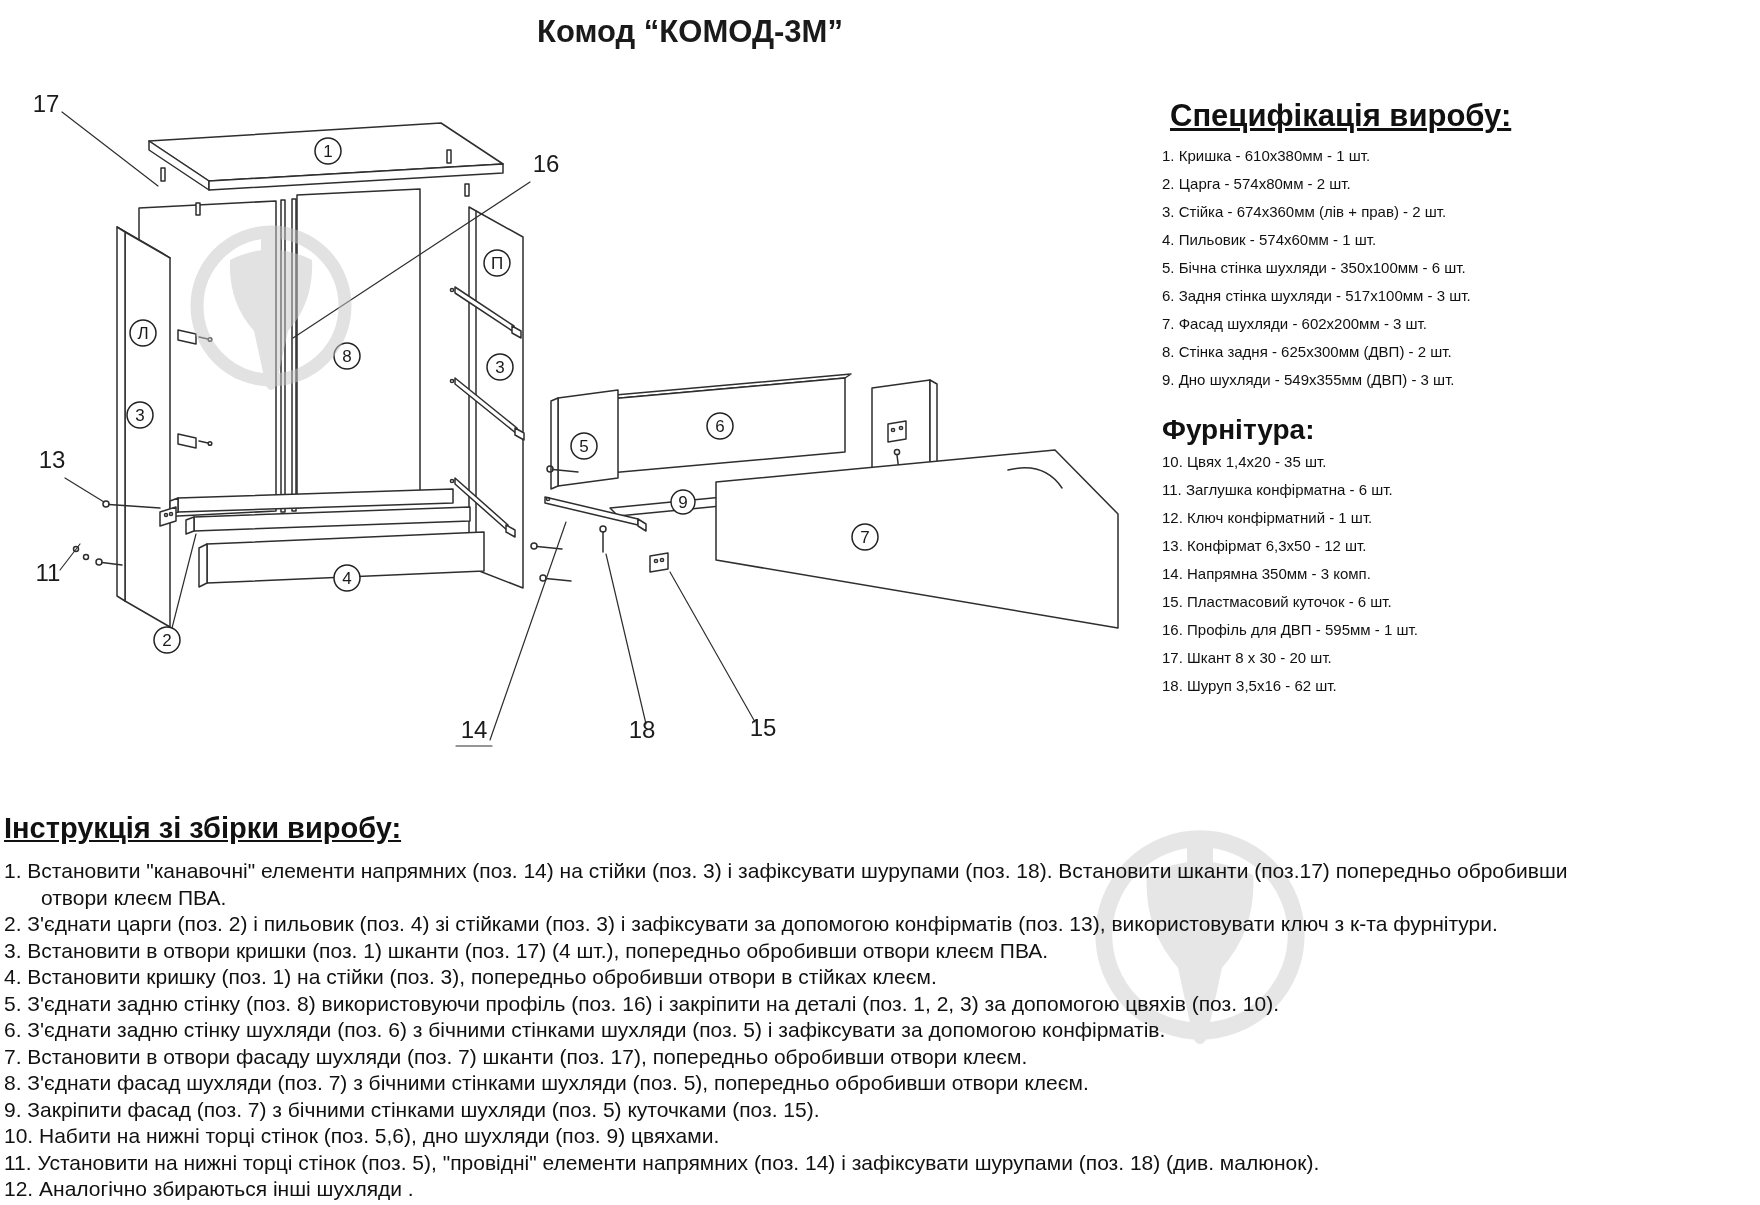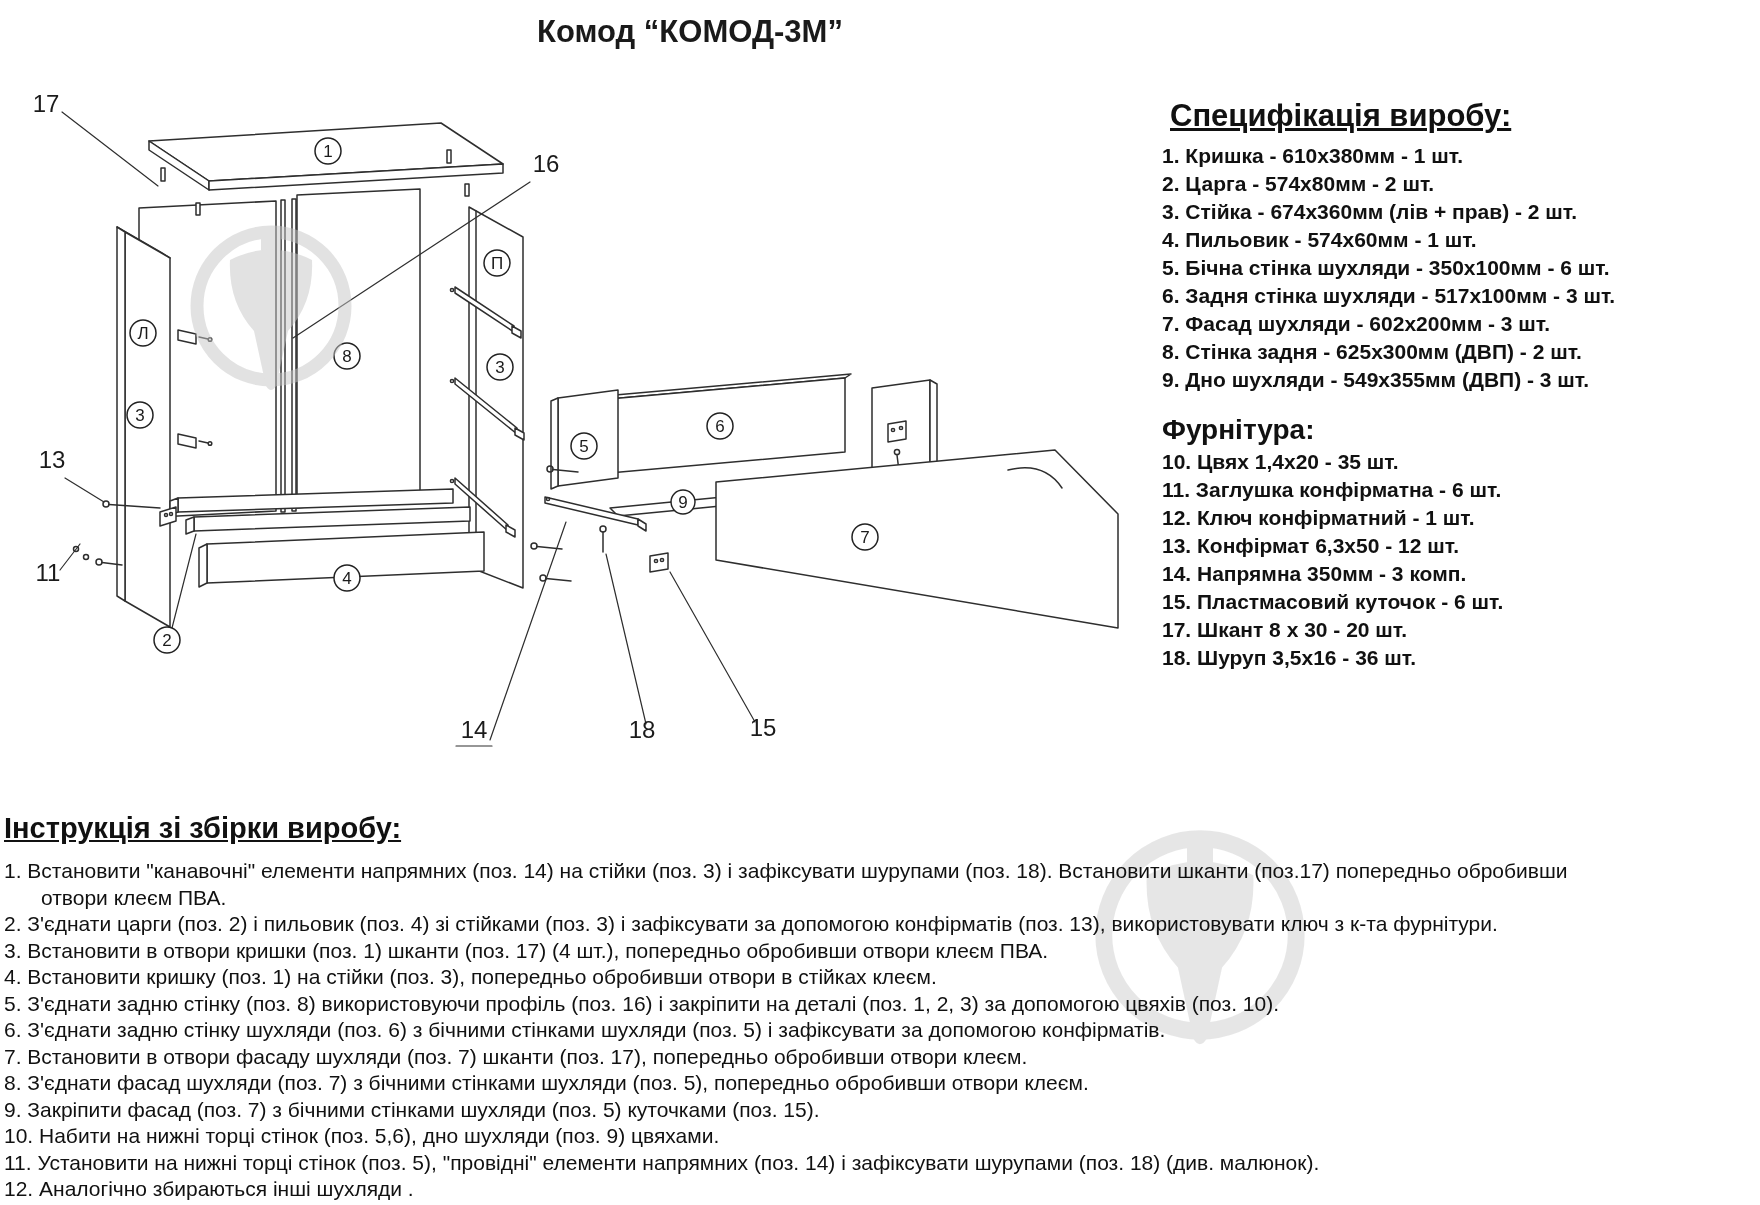--- a/index.html
+++ b/index.html
@@ -17,21 +17,21 @@
   }
   svg.diagram{position:absolute;left:0;top:0;z-index:0;}
   .text-layer{position:absolute;left:0;top:12px;width:1403px;height:1205px;z-index:1;pointer-events:none;}
   .spec{
     position:absolute;left:1162px;top:78px;width:596px;
   }
   .spec-h1{font-size:31px;font-weight:bold;text-decoration:underline;line-height:36px;margin:8px;}
   .spec-h2{font-size:27px;font-weight:bold;line-height:30px;margin:48px 0 0 0;}
   .spec-h2.hw{margin-top:20px;font-size:28px;line-height:32px;}
   .spec-list{margin-top:2px;}
-  .spec-item{font-size:21px;line-height:28px;white-space:nowrap;font-weight:bold;}
+  .spec-item{font-size:15px;line-height:28px;white-space:nowrap;}
   .instr{
     position:absolute;left:4px;top:798px;width:1580px;
   }
   .instr-h1{font-size:29px;font-weight:bold;text-decoration:underline;line-height:36px;margin:0;}
   .steps{margin-top:12px;}
   .step{font-size:21px;line-height:26.5px;padding-left:37px;text-indent:-37px;}
   svg text{font-family:"Liberation Sans", sans-serif;}
 </style>
 </head>
 <body>
@@ -269,22 +269,23 @@
       </div>
 
       <div class="spec-h2 hw">Фурнітура:</div>
       <div class="spec-list">
         <div class="spec-item">10. Цвях 1,4х20 - 35 шт.</div>
         <div class="spec-item">11. Заглушка конфірматна - 6 шт.</div>
         <div class="spec-item">12. Ключ конфірматний - 1 шт.</div>
         <div class="spec-item">13. Конфірмат 6,3х50 - 12 шт.</div>
         <div class="spec-item">14. Напрямна 350мм - 3 комп.</div>
         <div class="spec-item">15. Пластмасовий куточок - 6 шт.</div>
+        <div class="spec-item">16. Профіль для ДВП - 595мм - 1 шт.</div>
         <div class="spec-item">17. Шкант 8 х 30 - 20 шт.</div>
-        <div class="spec-item">18. Шуруп 3,5х16 - 36 шт.</div>
+        <div class="spec-item">18. Шуруп 3,5х16 - 62 шт.</div>
       </div>
     </div>
 
     <div class="instr">
       <div class="instr-h1">Інструкція зі збірки виробу:</div>
       <div class="steps">
         <div class="step">1. Встановити "канавочні" елементи напрямних (поз. 14) на стійки (поз. 3) і зафіксувати шурупами (поз. 18). Встановити шканти (поз.17) попередньо обробивши отвори клеєм ПВА.</div>
         <div class="step">2. З'єднати царги (поз. 2) і пильовик (поз. 4) зі стійками (поз. 3) і зафіксувати за допомогою конфірматів (поз. 13), використовувати ключ з к-та фурнітури.</div>
         <div class="step">3. Встановити в отвори кришки (поз. 1) шканти (поз. 17) (4 шт.), попередньо обробивши отвори клеєм ПВА.</div>
         <div class="step">4. Встановити кришку (поз. 1) на стійки (поз. 3), попередньо обробивши отвори в стійках клеєм.</div>

